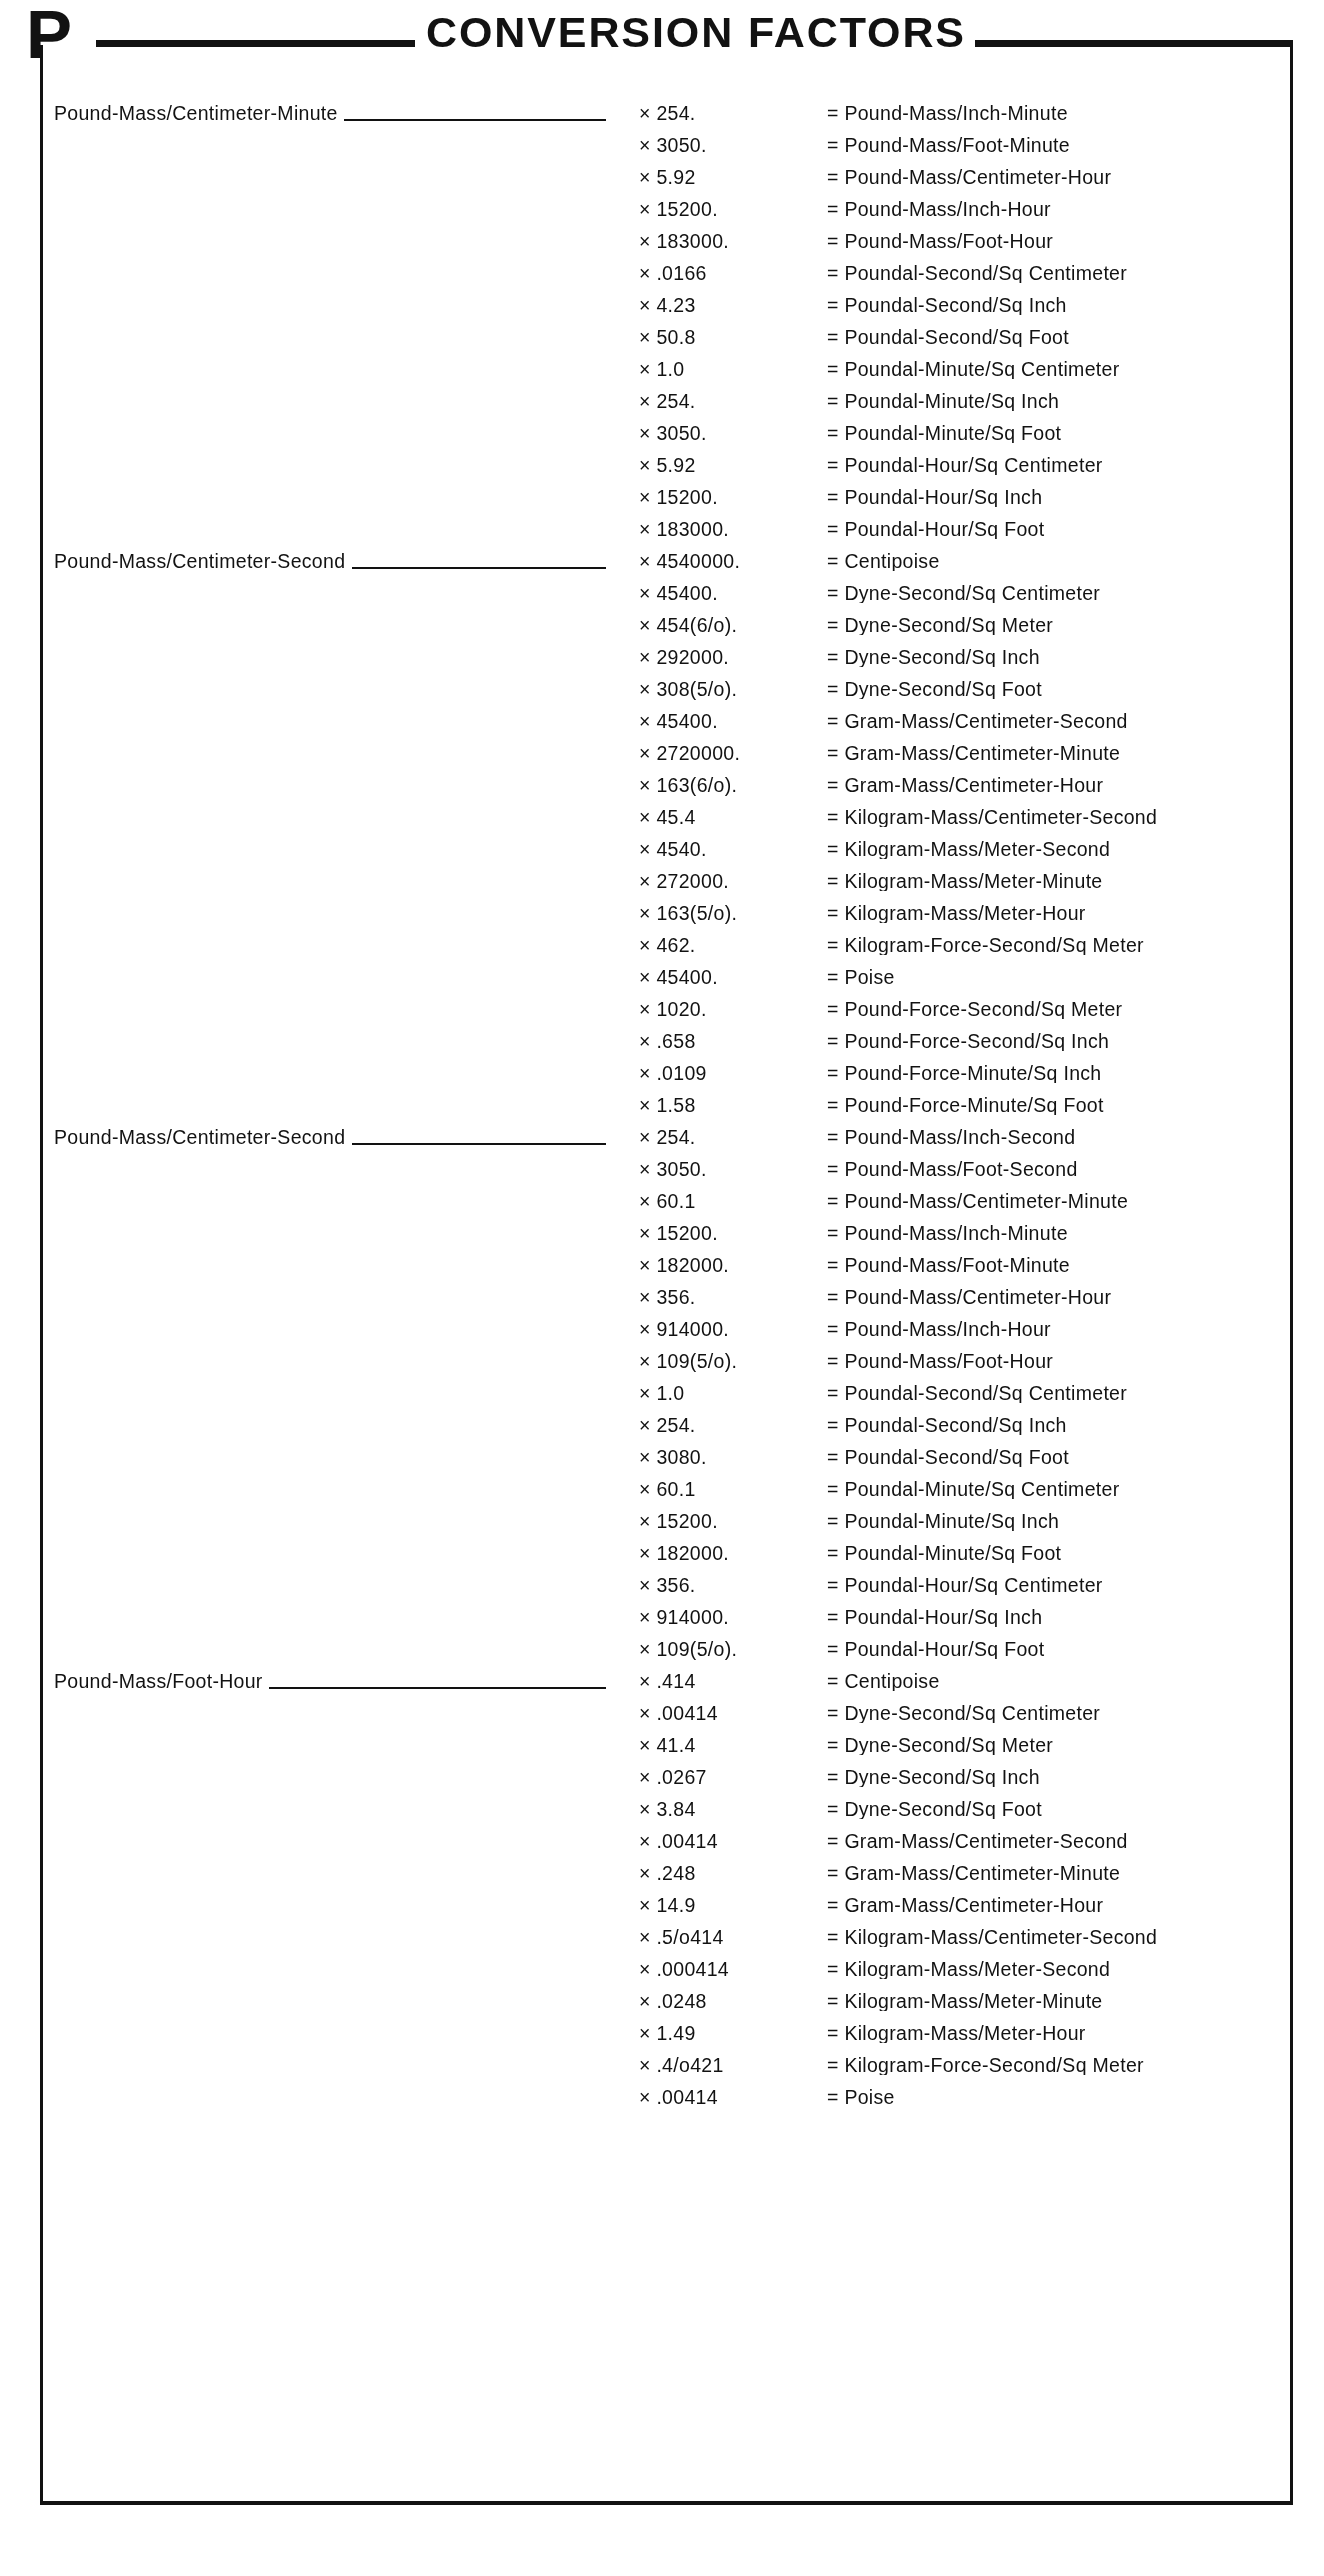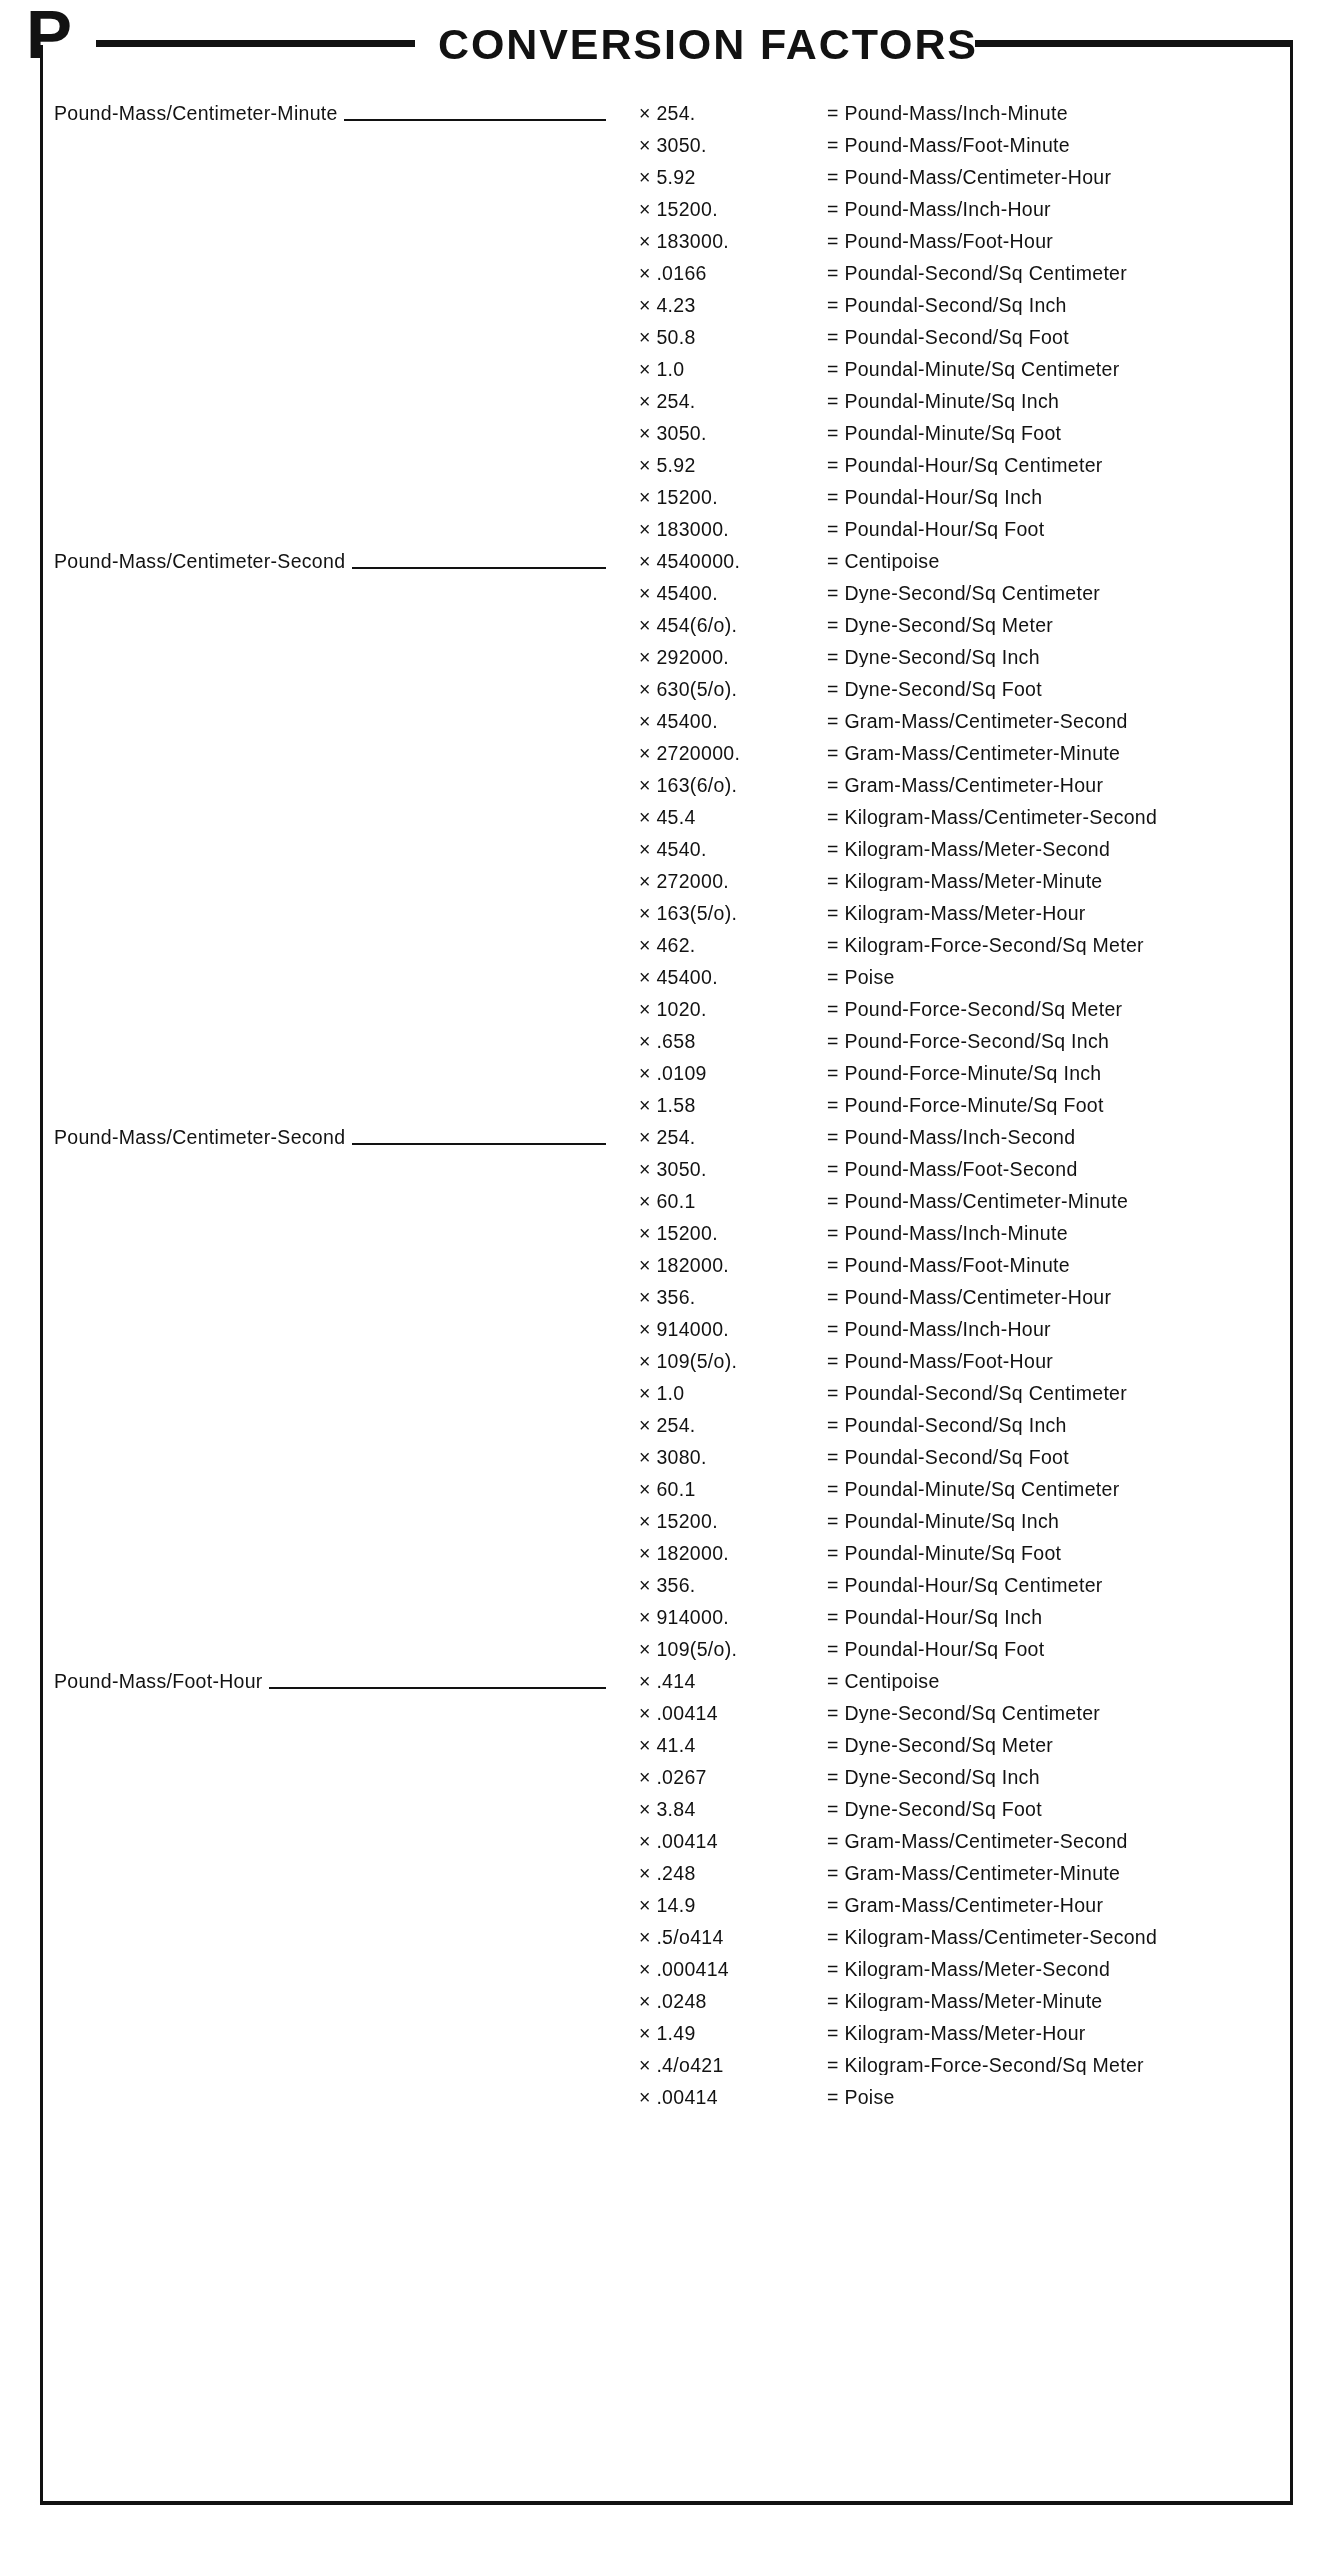--- a/index.html
+++ b/index.html
@@ -24,21 +24,21 @@
     font-size: 69px;
     font-weight: 900;
     letter-spacing: -1.9px;
     line-height: 1;
   }
   
   .page-title {
     position: absolute;
     left: 422px;
     top: 3.9px;
-    margin: 16px;
+    margin: 4px;
     font-size: 43px;
     font-weight: 800;
     letter-spacing: 1.9px;
     white-space: nowrap;
   }
   .title-rule {
     position: absolute;
     top: 40px;
     height: 6.5px;
     background: #121212;
@@ -284,21 +284,21 @@
     </div>
     <div class="cell factor">× 292000.</div>
     <div class="cell result">= Dyne-Second/Sq Inch</div>
   </div>
 
   <div class="row">
     <div class="cell label">
       <span class="label-text"></span>
       <span class="leader hidden"></span>
     </div>
-    <div class="cell factor">× 630(5/o).</div>
+    <div class="cell factor">× 308(5/o).</div>
     <div class="cell result">= Dyne-Second/Sq Foot</div>
   </div>
 
   <div class="row">
     <div class="cell label">
       <span class="label-text"></span>
       <span class="leader hidden"></span>
     </div>
     <div class="cell factor">× 45400.</div>
     <div class="cell result">= Gram-Mass/Centimeter-Second</div>

